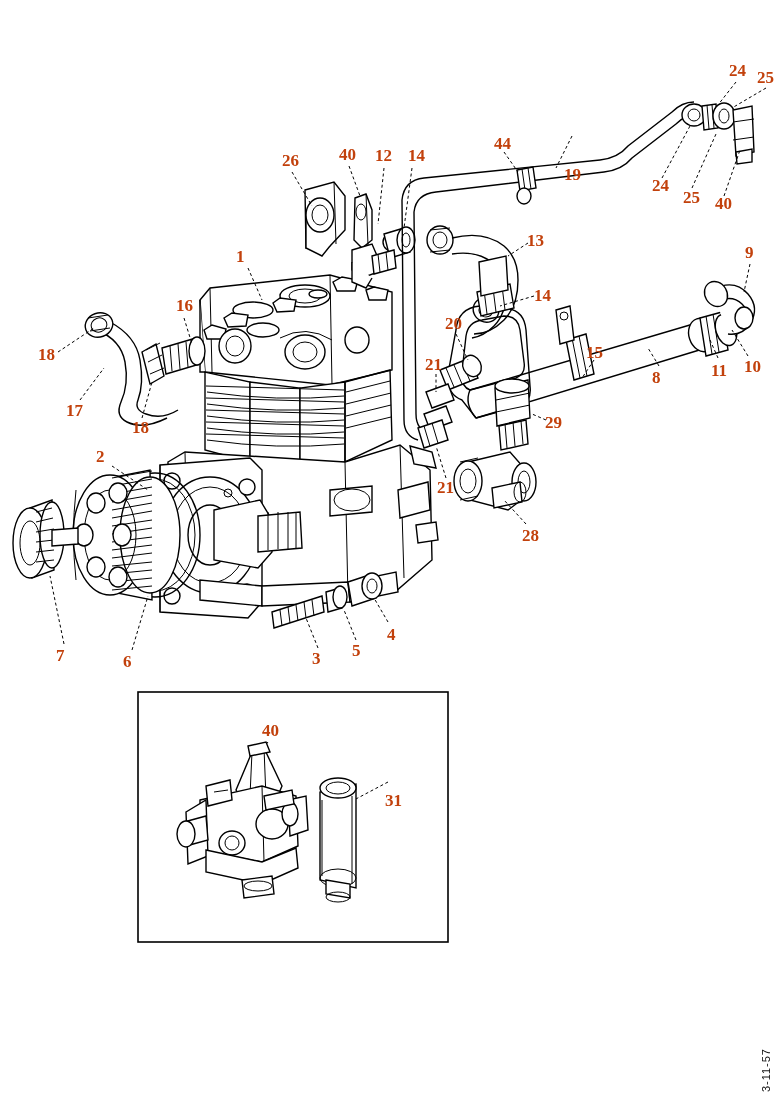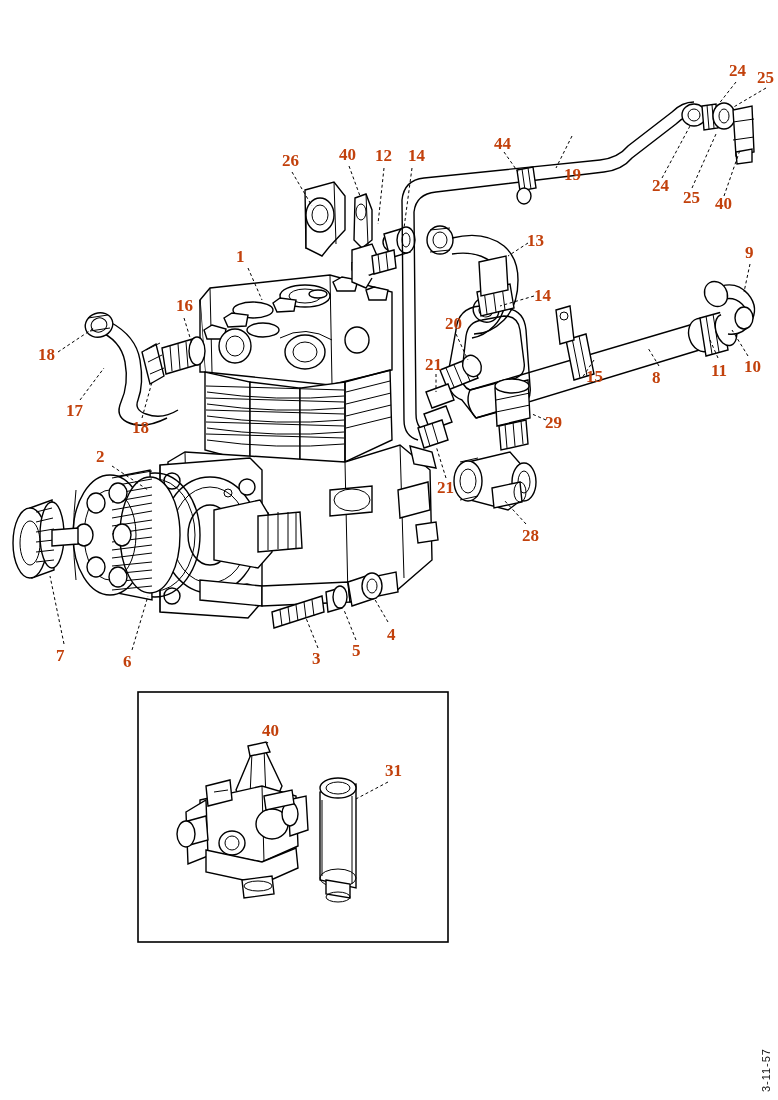--- a/index.html
+++ b/index.html
@@ -447,37 +447,37 @@
   <div class="lbl" style="left:123px;top:653px;">6</div>
   <div class="lbl" style="left:56px;top:647px;">7</div>
   <div class="lbl" style="left:652px;top:369px;">8</div>
   <div class="lbl" style="left:745px;top:244px;">9</div>
   <div class="lbl" style="left:744px;top:358px;">10</div>
   <div class="lbl" style="left:711px;top:362px;">11</div>
   <div class="lbl" style="left:375px;top:147px;">12</div>
   <div class="lbl" style="left:527px;top:232px;">13</div>
   <div class="lbl" style="left:408px;top:147px;">14</div>
   <div class="lbl" style="left:534px;top:287px;">14</div>
-  <div class="lbl" style="left:586px;top:368px;">15</div>
+  <div class="lbl" style="left:586px;top:344px;">15</div>
   <div class="lbl" style="left:176px;top:297px;">16</div>
   <div class="lbl" style="left:66px;top:402px;">17</div>
   <div class="lbl" style="left:38px;top:346px;">18</div>
   <div class="lbl" style="left:132px;top:419px;">18</div>
   <div class="lbl" style="left:564px;top:118px;margin-top:48px;">19</div>
   <div class="lbl" style="left:445px;top:315px;">20</div>
   <div class="lbl" style="left:425px;top:356px;">21</div>
   <div class="lbl" style="left:437px;top:479px;">21</div>
   <div class="lbl" style="left:715px;top:195px;">40</div>
   <div class="lbl" style="left:494px;top:135px;">44</div>
   <div class="lbl" style="left:729px;top:62px;">24</div>
   <div class="lbl" style="left:652px;top:177px;">24</div>
   <div class="lbl" style="left:757px;top:69px;">25</div>
   <div class="lbl" style="left:683px;top:189px;">25</div>
   <div class="lbl" style="left:282px;top:152px;">26</div>
   <div class="lbl" style="left:339px;top:146px;">40</div>
   <div class="lbl" style="left:522px;top:527px;">28</div>
   <div class="lbl" style="left:545px;top:414px;text-align:center;">29</div>
   <div class="lbl" style="left:262px;top:722px;">40</div>
-  <div class="lbl" style="left:385px;top:762px;">31</div>
+  <div class="lbl" style="left:385px;top:792px;">31</div>
 
   <div class="sheetcode">3-11-57</div>
 
 </div>
 
 </body></html>

